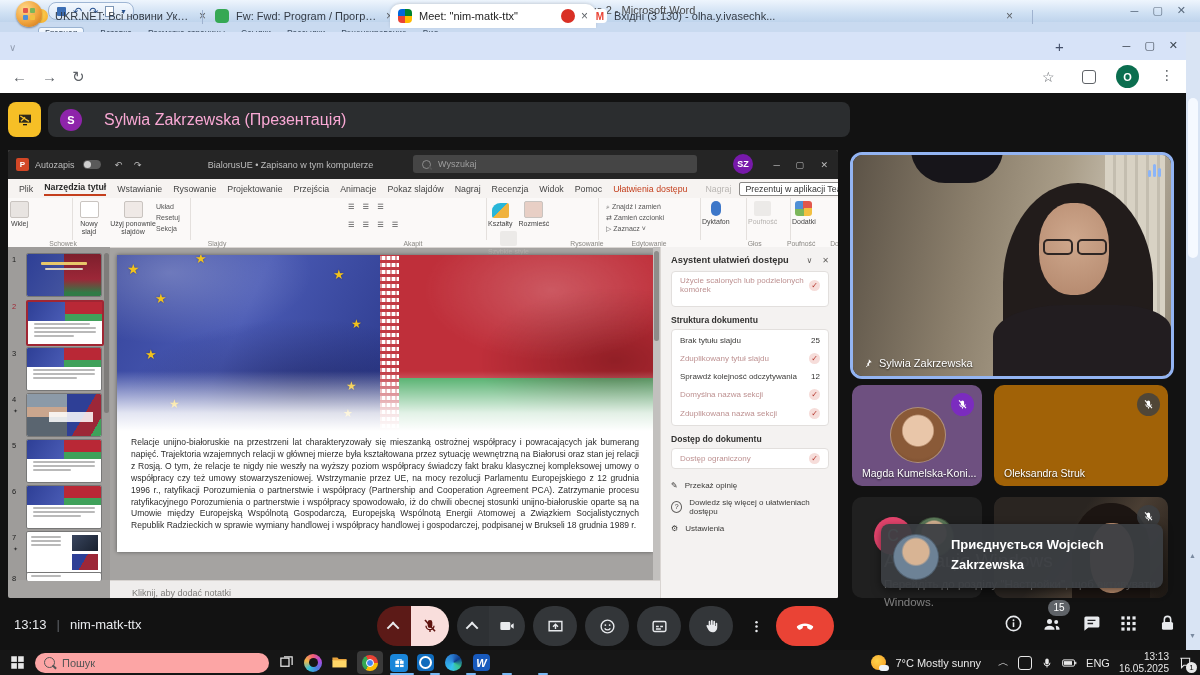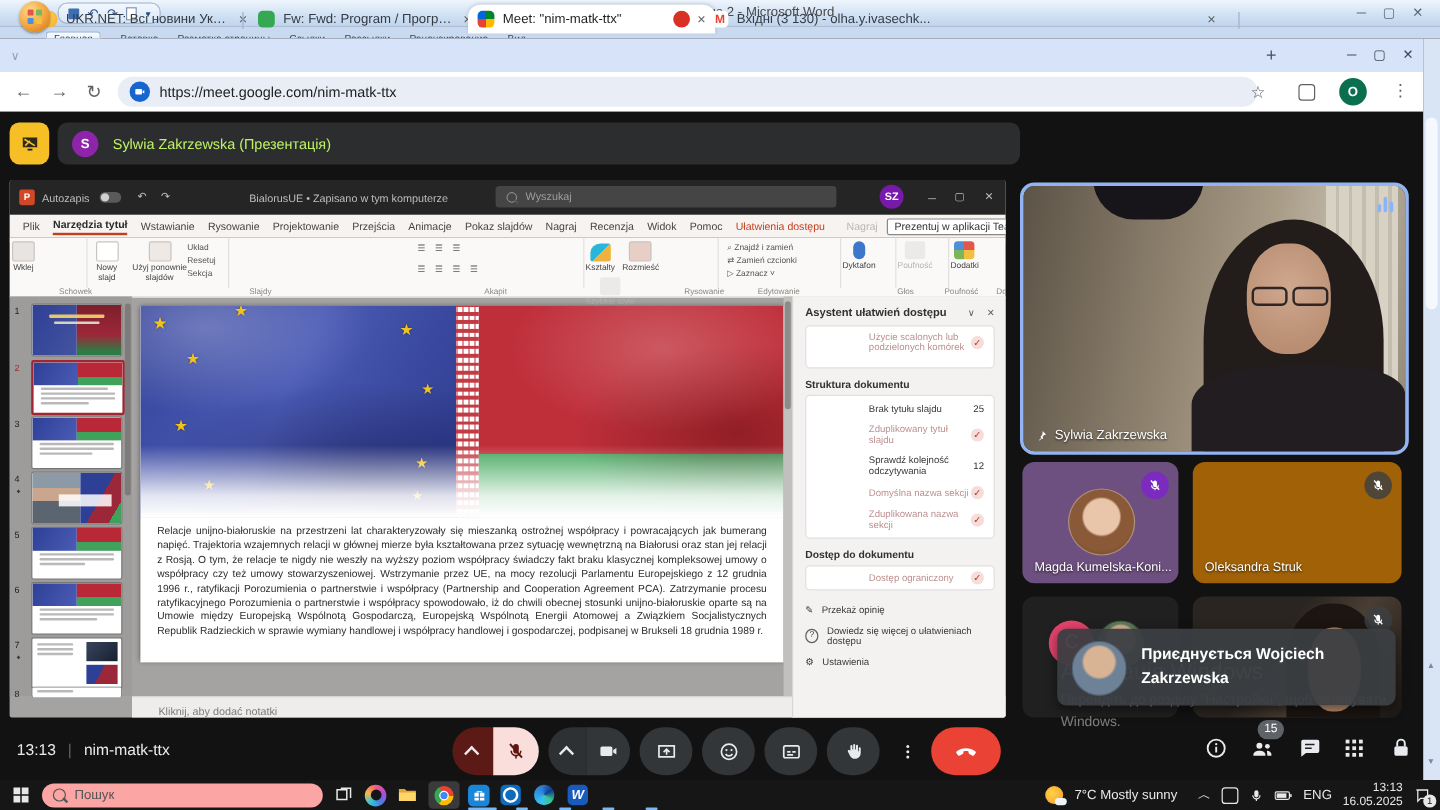--- a/index.html
+++ b/index.html
@@ -68,21 +68,21 @@
   .by{position:absolute;left:52.6%;top:0;width:47.4%;height:100%;background:
       radial-gradient(100% 80% at 60% 20%,rgba(255,255,255,.2),transparent 50%),
       radial-gradient(90% 70% at 85% 60%,rgba(60,0,0,.35),transparent 60%),
       linear-gradient(#bf2f3a 0 70%,#3fa75c 70% 100%);}
   .fade{position:absolute;left:0;bottom:0;width:100%;height:34%;background:linear-gradient(transparent,rgba(255,255,255,.85) 70%,#fff);}
   .star{position:absolute;color:#f2c21d;text-shadow:0 0 2px rgba(0,0,0,.35);}
   .slidetext{position:absolute;left:14px;top:182px;width:508px;font-size:8.55px;line-height:11.9px;text-align:justify;color:#2d2d2d;}
   .notes{position:absolute;left:102px;top:430px;width:728px;height:26px;background:#efedec;border-top:1px solid #d8d4d1;color:#7e7c79;font-size:9px;}
   
   .apane{position:absolute;left:652px;top:97px;width:178px;height:359px;background:#f4f2f1;border-left:1px solid #d9d5d2;font-size:8px;color:#3b3a38;}
-  .card{background:#fff;border:1px solid #e2dfdd;border-radius:4px;margin:0 10px;padding-left:44px;}
+  .card{background:#fff;border:1px solid #e2dfdd;border-radius:4px;margin:0 10px;}
   .prow{display:flex;align-items:center;padding:4px 8px;}
   .prow .lab{flex:1;}
   .faded{color:#bd9090;}
   .chk{width:11px;height:11px;border-radius:50%;background:#f6ddda;color:#b3352b;font-size:8px;line-height:11px;text-align:center;font-weight:bold;flex:none;}
   .sechead{font-weight:bold;font-size:8.6px;color:#323130;margin:8px 10px 4px 10px;}
   
   .tile{position:absolute;border-radius:10px;overflow:hidden;background:#232323;}
   .namebar{position:absolute;left:10px;bottom:7px;color:#fff;font-size:11px;display:flex;align-items:center;gap:6px;text-shadow:0 1px 2px rgba(0,0,0,.8);}
   .micbadge{position:absolute;top:8px;right:8px;width:23px;height:23px;border-radius:50%;display:flex;align-items:center;justify-content:center;color:#fff;}
   
@@ -157,44 +157,36 @@
   <div class="a win-ctl" style="right:22px;top:39px;color:#3c4550">
     <span>─</span>
     <span>▢</span>
     <span>✕</span>
   </div>
 
   <div class="a toolbar"></div>
   <div class="a navic" style="left:12px;top:68px">←</div>
   <div class="a navic" style="left:42px;top:68px">→</div>
   <div class="a navic" style="left:72px;top:68px">↻</div>
-  <div class="a omnibox">
-    <span class="meet-dot">
-        <svg class="ic" width="9" height="9" viewBox="0 0 24 24">
-          <path fill="#fff" d="M4 6h11a2 2 0 0 1 2 2v8a2 2 0 0 1-2 2H4a2 2 0 0 1-2-2V8a2 2 0 0 1 2-2zm14 4.5 4-2.5v8l-4-2.5z"></path>
-        </svg>
-      </span>
-    <span style="font-size:12px;color:#202124">https://meet.google.com/nim-matk-ttx</span>
-  </div>
   <div class="a navic" style="left:1042px;top:69px;font-size:14px">☆</div>
   <div class="a" style="left:1082px;top:70px;width:12px;height:12px;border:1.7px solid #5f6368;border-radius:3px"></div>
   <div class="a av" style="left:1116px;top:65px;width:23px;height:23px;background:#0b6e4f;font-size:11px">O</div>
   <div class="a navic" style="left:1160px;top:67px;font-size:14px">⋮</div>
 
   <div class="a meet-bg"></div>
   <div class="a ybtn">
       <svg class="ic" width="16" height="16" viewBox="0 0 24 24">
         <path fill="#1a1a1a" d="M3 4h18v12H3z" opacity=".9"></path>
         <path stroke="#f6bf26" stroke-width="2" d="M5 6l13 8M6 14l6-6"></path>
         <path fill="#1a1a1a" d="M9 18h6v2H9z"></path>
       </svg>
     </div>
   <div class="a banner">
     <span class="av" style="width:22px;height:22px;background:#8e24aa;font-size:11px">S</span>
-    <span style="color:#bef264;font-size:12px;margin-left:12px">Sylwia Zakrzewska (Презентація)</span>
+    <span style="color:#f9a8d4;font-size:16px;margin-left:22px">Sylwia Zakrzewska (Презентація)</span>
   </div>
 
   <div class="a ppt">
     <div class="ppt-title">
       <span style="width:13px;height:13px;background:#d24726;border-radius:2px;margin:0 6px 0 8px;color:#fff;font-size:8px;text-align:center;line-height:13px;font-weight:bold">P</span>
       <span>Autozapis</span>
       <span style="width:18px;height:9px;border-radius:5px;background:#5a5a5a;margin:0 8px;position:relative">
           <i style="position:absolute;left:1px;top:1px;width:7px;height:7px;border-radius:50%;background:#cfcfcf"></i>
         </span>
       <span style="margin:0 6px">↶</span>

